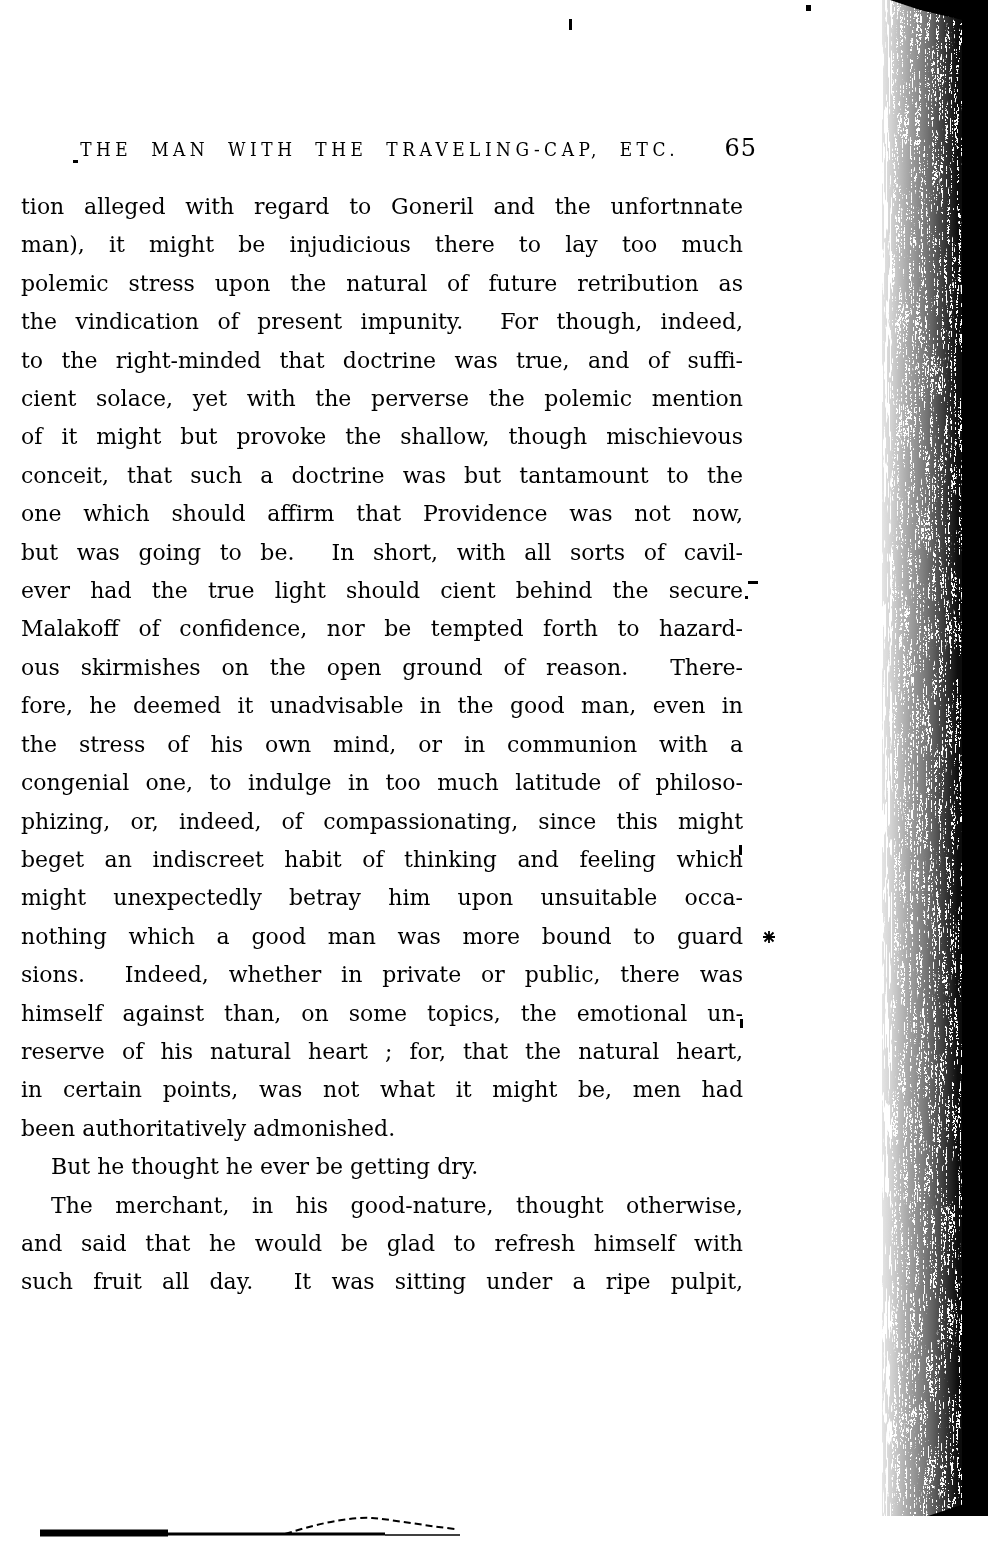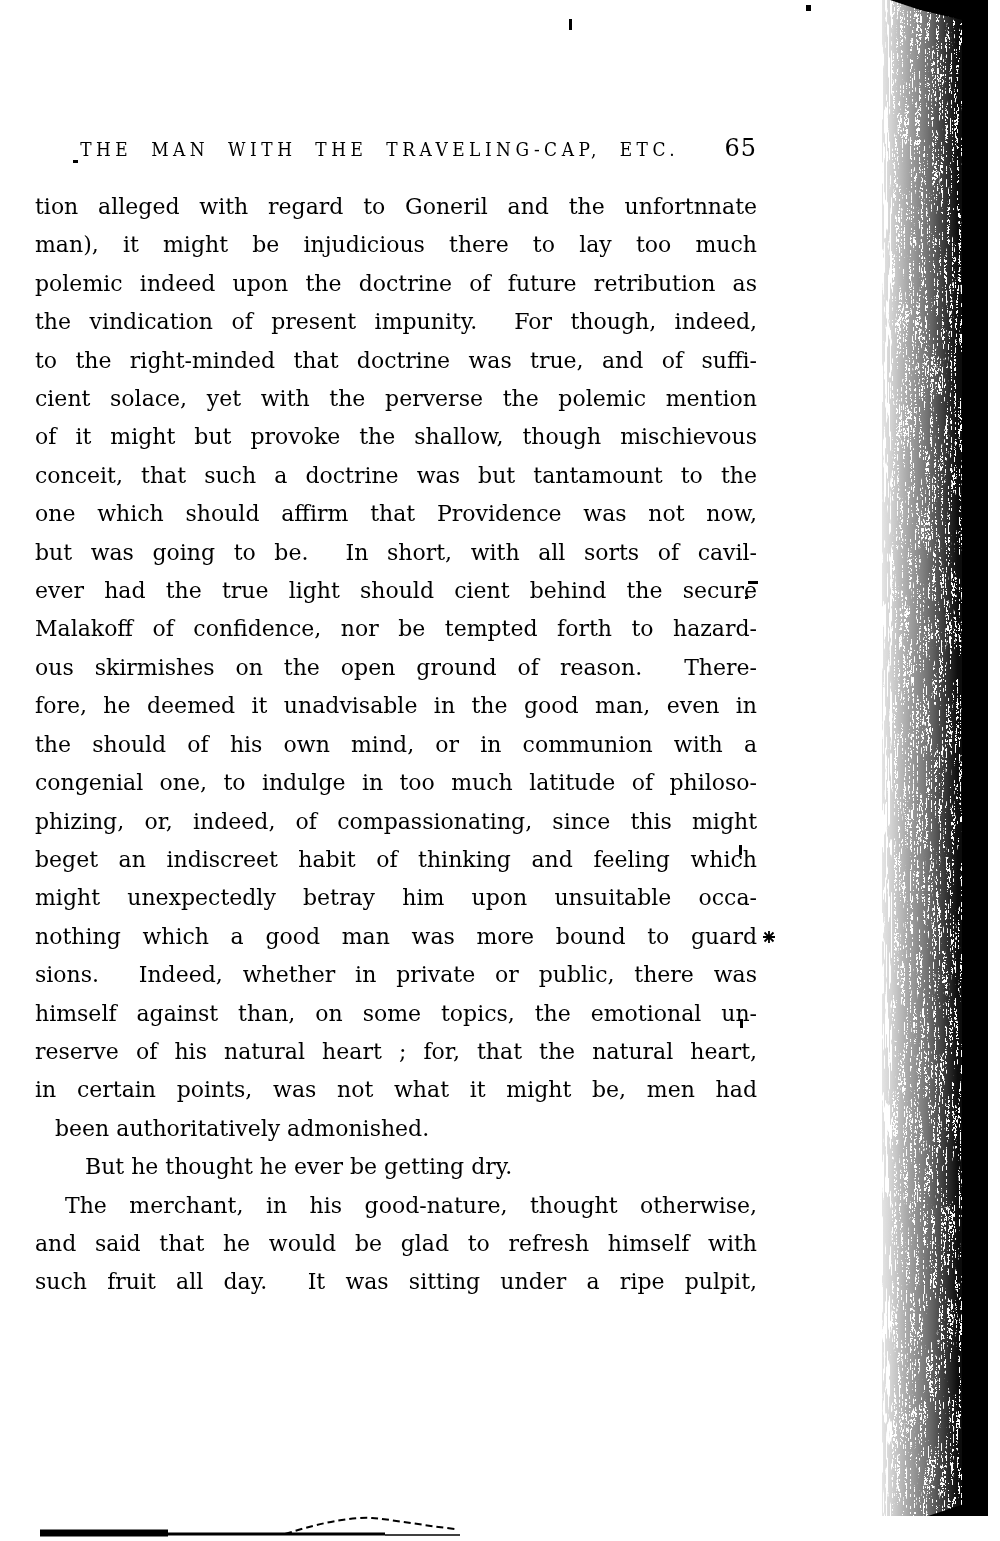--- a/index.html
+++ b/index.html
@@ -19,58 +19,58 @@
   }
   .running-title {
     flex:1; text-align:center;
     font-size:17px; letter-spacing:4.5px; word-spacing:9px;
     transform:scaleY(1.05);
     margin-top:9px;
   }
   .folio { font-size:24px; letter-spacing:1px; }
   
   .body-text {
-    position:absolute; left:35px; top:188px; width:722px;
+    position:absolute; left:21px; top:188px; width:722px;
     font-size:22px; line-height:38.4px;
   }
   .line { text-align:justify; text-align-last:justify; }
-  .line.noj { text-align:left; text-align-last:left;margin-left:20px; }
+  .line.noj { text-align:left; text-align-last:left; }
   .line.indent { text-indent:30px; }
   
   .speck { position:absolute; background:#000; }
   
   .edge { position:absolute; left:868px; top:0; }
   .artifact { position:absolute; left:0; top:1505px; }
 </style>
 </head>
 <body>
 
 <div class="page">
 
   <div class="header">
     <span class="running-title">THE MAN WITH THE TRAVELING-CAP, ETC.</span>
     <span class="folio">65</span>
   </div>
 
   <div class="body-text">
       <div class="line">tion alleged with regard to Goneril and the unfortnnate</div>
       <div class="line">man), it might be injudicious there to lay too much</div>
-      <div class="line">polemic indeed upon the doctrine of future retribution as</div>
+      <div class="line">polemic stress upon the natural of future retribution as</div>
       <div class="line">the vindication of present impunity.&nbsp; For though, indeed,</div>
       <div class="line">to the right-minded that doctrine was true, and of suffi-</div>
       <div class="line">cient solace, yet with the perverse the polemic mention</div>
       <div class="line">of it might but provoke the shallow, though mischievous</div>
       <div class="line">conceit, that such a doctrine was but tantamount to the</div>
       <div class="line">one which should affirm that Providence was not now,</div>
       <div class="line">but was going to be.&nbsp; In short, with all sorts of cavil-</div>
       <div class="line">ever had the true light should cient behind the secure</div>
       <div class="line">Malakoff of confidence, nor be tempted forth to hazard-</div>
       <div class="line">ous skirmishes on the open ground of reason.&nbsp; There-</div>
       <div class="line">fore, he deemed it unadvisable in the good man, even in</div>
-      <div class="line">the should of his own mind, or in communion with a</div>
+      <div class="line">the stress of his own mind, or in communion with a</div>
       <div class="line">congenial one, to indulge in too much latitude of philoso-</div>
       <div class="line">phizing, or, indeed, of compassionating, since this might</div>
       <div class="line">beget an indiscreet habit of thinking and feeling which</div>
       <div class="line">might unexpectedly betray him upon unsuitable occa-</div>
       <div class="line">nothing which a good man was more bound to guard</div>
       <div class="line">sions.&nbsp; Indeed, whether in private or public, there was</div>
       <div class="line">himself against than, on some topics, the emotional un-</div>
       <div class="line">reserve of his natural heart ; for, that the natural heart,</div>
       <div class="line">in certain points, was not what it might be, men had</div>
       <div class="line noj">been authoritatively admonished.</div>

